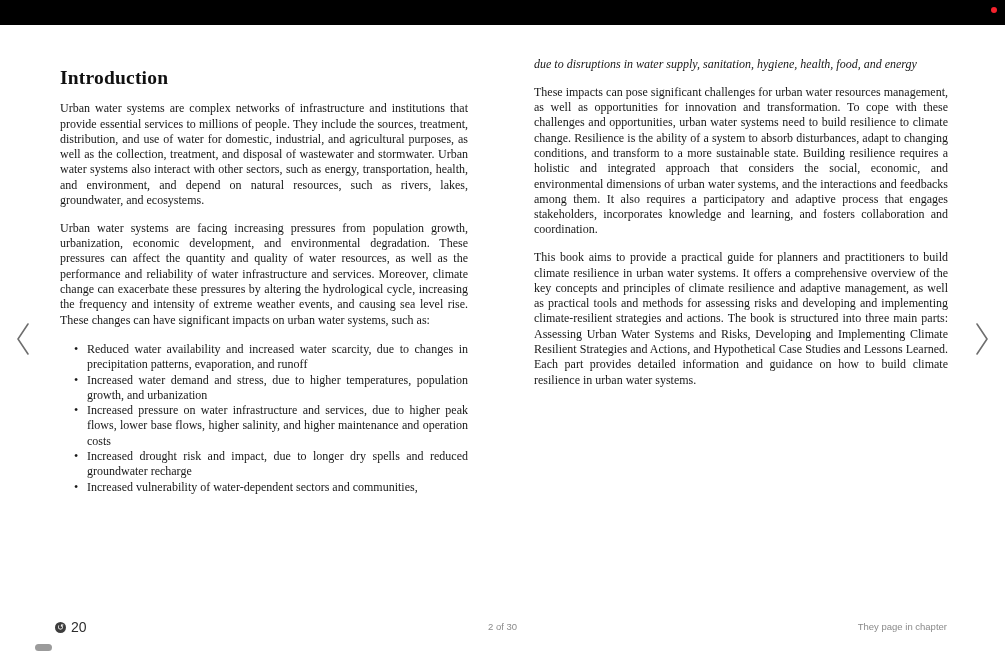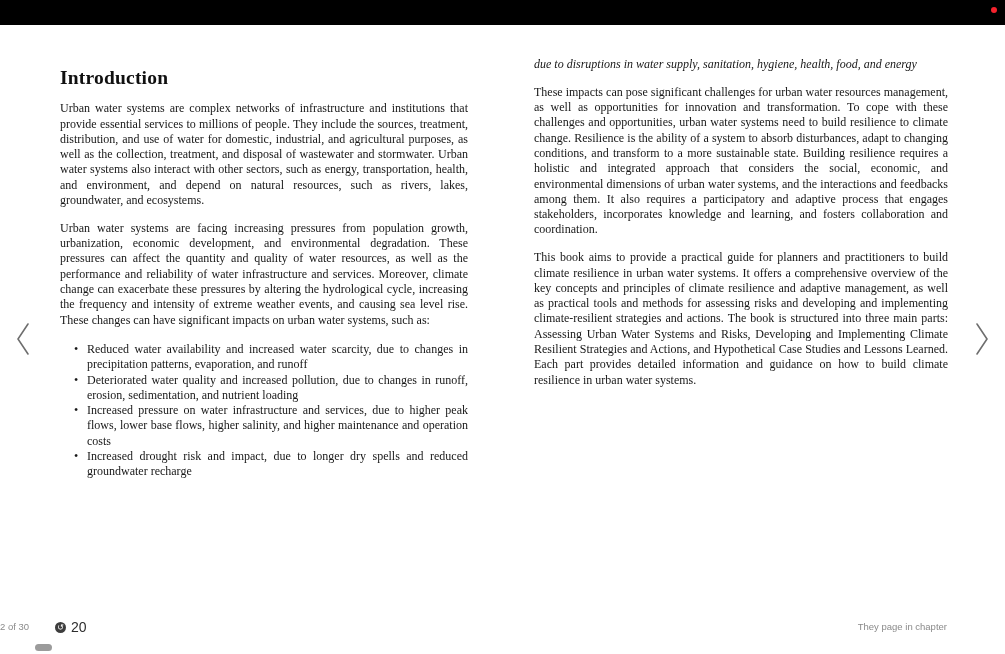--- a/index.html
+++ b/index.html
@@ -114,20 +114,21 @@
   }
   .page-number {
     font-size: 14px;
     color: #2e2e2e;
     text-align: center;
   }
   .footer-center {
     position: absolute;
     top: 621px;
     left: 0; right: 0;
+    text-align: center;
     font-family: "Liberation Sans", sans-serif;
     font-size: 9.5px;
     color: #8a8a8a;
   }
   .footer-right {
     position: absolute;
     top: 621px;
     right: 58px;
     font-family: "Liberation Sans", sans-serif;
     font-size: 9.5px;
@@ -172,23 +173,24 @@
   </div>
 
   <div class="columns">
 
     <div class="col left">
       <h1 class="heading">Introduction</h1>
       <p>Urban water systems are complex networks of infrastructure and institutions that provide essential services to millions of people. They include the sources, treatment, distribution, and use of water for domestic, industrial, and agricultural purposes, as well as the collection, treatment, and disposal of wastewater and stormwater. Urban water systems also interact with other sectors, such as energy, transportation, health, and environment, and depend on natural resources, such as rivers, lakes, groundwater, and ecosystems.</p>
       <p>Urban water systems are facing increasing pressures from population growth, urbanization, economic development, and environmental degradation. These pressures can affect the quantity and quality of water resources, as well as the performance and reliability of water infrastructure and services. Moreover, climate change can exacerbate these pressures by altering the hydrological cycle, increasing the frequency and intensity of extreme weather events, and causing sea level rise. These changes can have significant impacts on urban water systems, such as:</p>
       <ul class="impacts">
         <li>Reduced water availability and increased water scarcity, due to changes in precipitation patterns, evaporation, and runoff</li>
-        <li>Deteriorated water quality and increased pollution, due to changes in runoff, erosion, sedimentation, and nutrient loading</li>
+        <li>Increased water demand and stress, due to higher temperatures, population growth, and urbanization</li>
         <li>Increased pressure on water infrastructure and services, due to higher peak flows, lower base flows, higher salinity, and higher maintenance and operation costs</li>
         <li>Increased drought risk and impact, due to longer dry spells and reduced groundwater recharge</li>
+        <li>Increased vulnerability of water-dependent sectors and communities,</li>
       </ul>
     </div>
 
     <div class="col right">
       <p class="continuation">due to disruptions in water supply, sanitation, hygiene, health, food, and energy</p>
       <p>These impacts can pose significant challenges for urban water resources management, as well as opportunities for innovation and transformation. To cope with these challenges and opportunities, urban water systems need to build resilience to climate change. Resilience is the ability of a system to absorb disturbances, adapt to changing conditions, and transform to a more sustainable state. Building resilience requires a holistic and integrated approach that considers the social, economic, and environmental dimensions of urban water systems, and the interactions and feedbacks among them. It also requires a participatory and adaptive process that engages stakeholders, incorporates knowledge and learning, and fosters collaboration and coordination.</p>
       <p>This book aims to provide a practical guide for planners and practitioners to build climate resilience in urban water systems. It offers a comprehensive overview of the key concepts and principles of climate resilience and adaptive management, as well as practical tools and methods for assessing risks and developing and implementing climate-resilient strategies and actions. The book is structured into three main parts: Assessing Urban Water Systems and Risks, Developing and Implementing Climate Resilient Strategies and Actions, and Hypothetical Case Studies and Lessons Learned. Each part provides detailed information and guidance on how to build climate resilience in urban water systems.</p>
     </div>
 
   </div>

